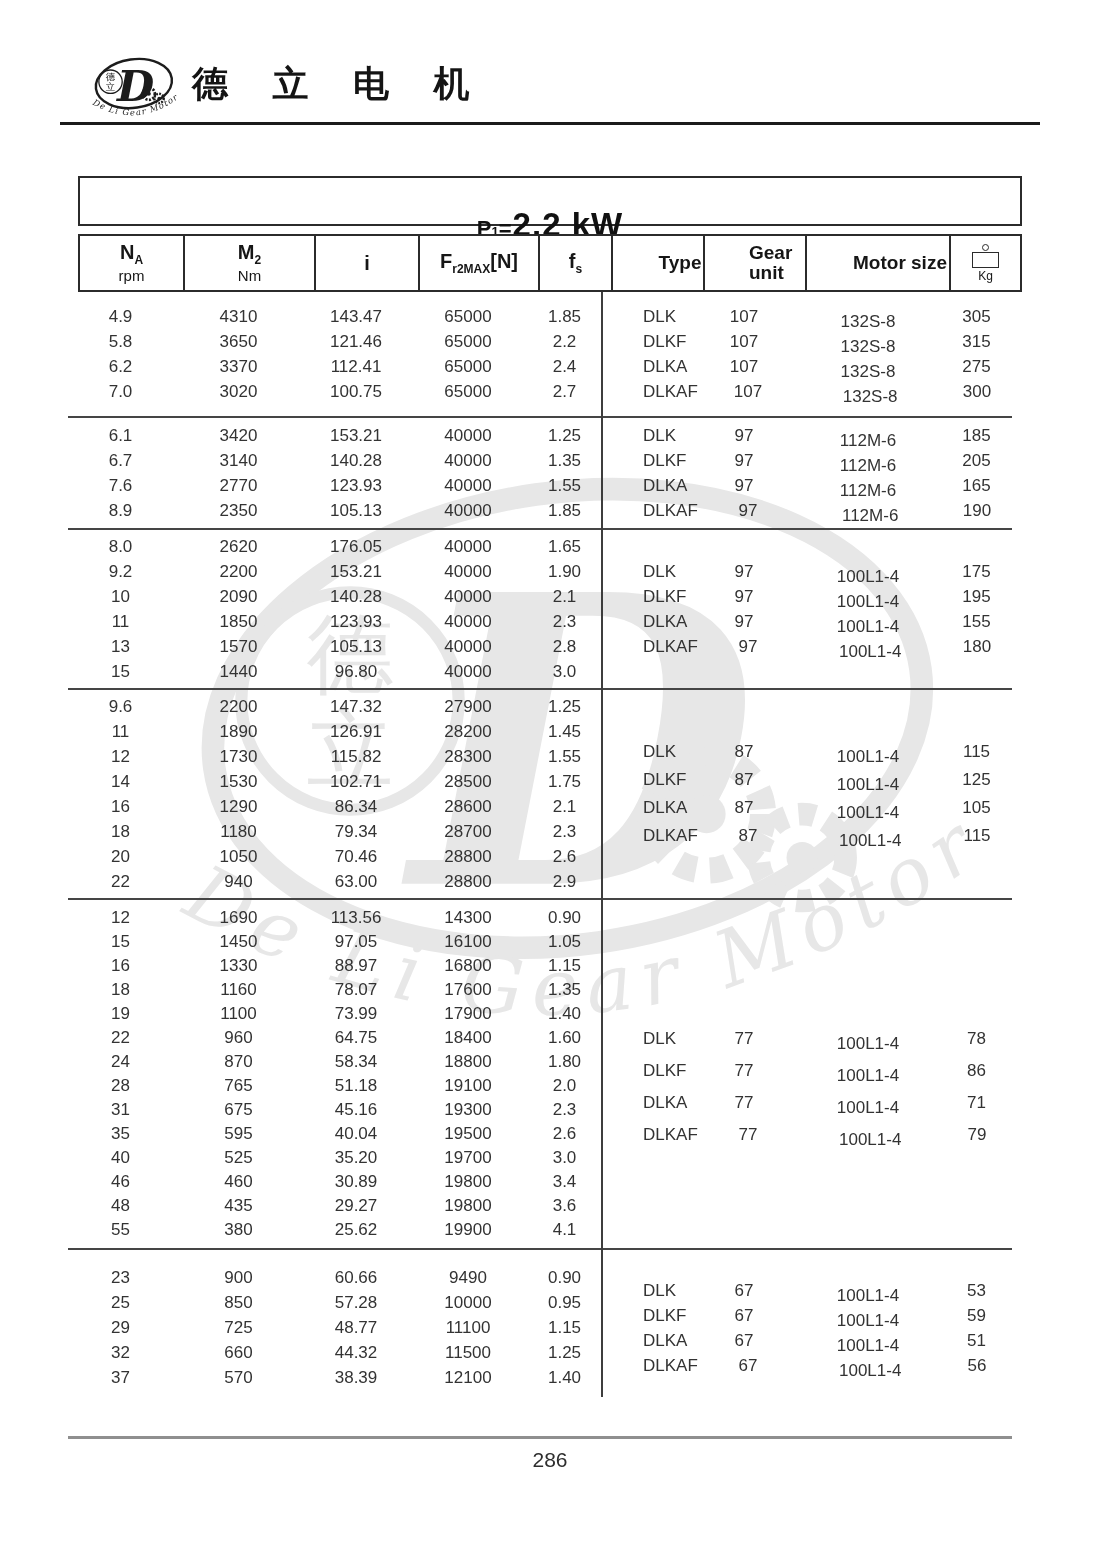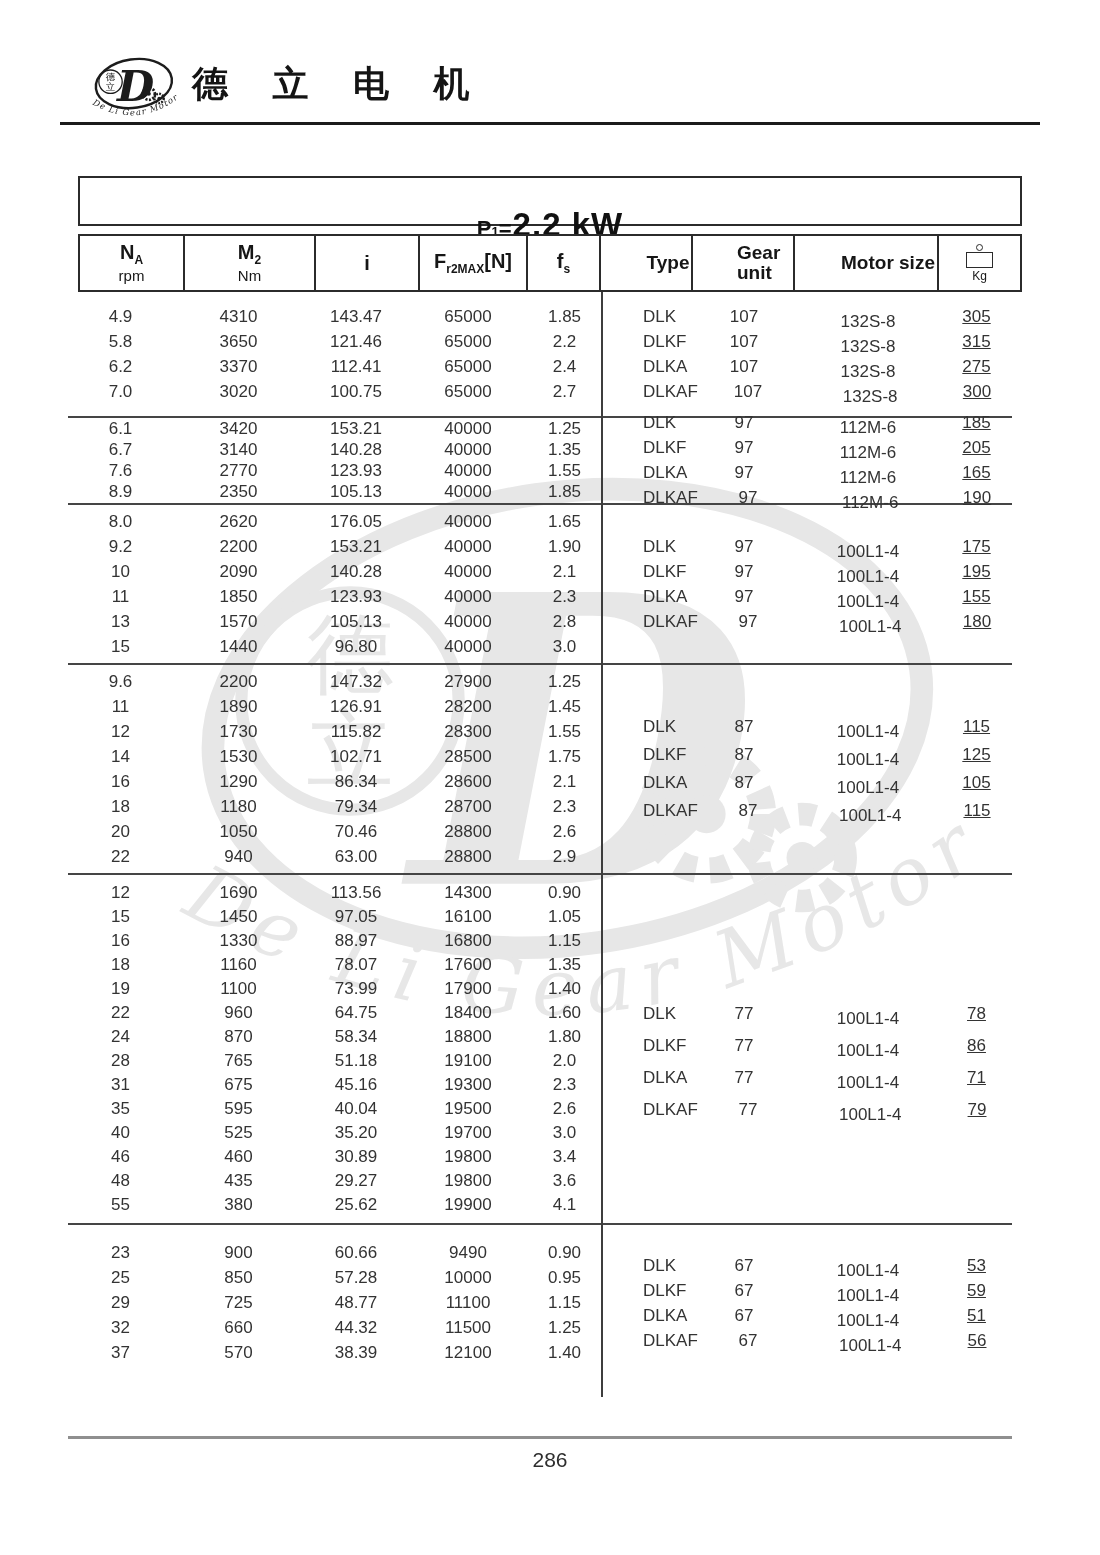--- a/index.html
+++ b/index.html
@@ -31,52 +31,52 @@
   .tval{ font-weight:bold; font-size:33px; letter-spacing:1px; margin-left:1px;margin-top:48px; }
 
   
   .thead {
     position:absolute; left:78px; top:234px; width:944px; height:58px; box-sizing:border-box;
     border:2px solid #2b2b2b; display:flex; z-index:1; color:#161616;
   }
   .th { box-sizing:border-box; border-left:2px solid #2b2b2b; display:flex; flex-direction:column;
         align-items:center; justify-content:center; line-height:1.05; }
   .th:first-child { border-left:none; }
-  .th-na{width:103px} .th-m2{width:131px} .th-i{width:104px} .th-fr{width:108px}
+  .th-na{width:103px} .th-m2{width:131px} .th-i{width:104px} .th-fr{width:120px}
   .th-fs{width:73px}  .th-type{width:92px} .th-gear{width:102px} .th-motor{width:144px}
   .th-kg{flex:1}
   .sym { font-weight:bold; font-size:20px; }
   .sym sub { font-size:12px; }
   .unit { font-size:15px; margin-top:1px; }
   .simple { font-weight:bold; font-size:19px;padding-left:44px; }
   .kg-knob { width:7px; height:7px; border:1.5px solid #2b2b2b; border-radius:50%; box-sizing:border-box; margin-bottom:1px; }
   .kg-box  { width:27px; height:16px; border:1.5px solid #2b2b2b; box-sizing:border-box; }
   .kg-label{ font-size:12px; margin-top:2px; }
 
   
   .tbody { position:absolute; left:68px; top:292px; width:944px; height:1144px;
            border-bottom:3px solid #8f8f8f; z-index:1; }
   .vline { position:absolute; left:533px; top:0; width:2px; height:1105px; background:#3d3d3d; }
   .group { display:flex; box-sizing:border-box; border-bottom:2px solid #454545; }
   .group:last-child { border-bottom:none; }
-  .g1{height:126px} .g2{height:87px} .g3{height:160px} .g4{height:210px} .g5{height:350px} .g6{height:178px; padding-bottom:22px;}
+  .g1{height:126px} .g2{height:112px} .g3{height:160px} .g4{height:210px} .g5{height:350px} .g6{height:178px; padding-bottom:22px;}
   .gleft  { width:533px; display:flex; flex-direction:column; justify-content:center; }
   .gright { width:411px; display:flex; flex-direction:column; justify-content:center; }
   .g5 .gright { padding-top:26px; }
   .lrow, .rrow { display:flex; align-items:center; height:25px; font-size:17px; color:#333; }
   .g5 .lrow { height:24px; }
   .g4 .rrow { height:28px; }
   .g5 .rrow { height:32px; }
   .cell { display:block; }
   .lc0{width:105px; text-align:center;} .lc1{width:131px; text-align:center;}
   .lc2{width:104px; text-align:center;} .lc3{width:120px; text-align:center;}
   .lc4{width:73px;  text-align:center;}
   .rc0{flex:0 0 92px; text-align:left; text-indent:42px; white-space:nowrap; overflow:visible;}
   .rc1{width:102px; text-align:center;} .rc2{width:146px; text-align:center;margin-top:10px;}
-  .rc3{width:71px;  text-align:center;text-decoration:underline;}
+  .rc3{width:71px;  text-align:center;}
 
   
   .page-number { position:absolute; left:0; top:1448px; width:100%; text-align:center;
                  font-size:21px; color:#2e2e2e; z-index:1; }
   .defs-holder { position:absolute; width:0; height:0; overflow:hidden; }
 </style>
 </head>
 <body>
 
 <div class="page">

